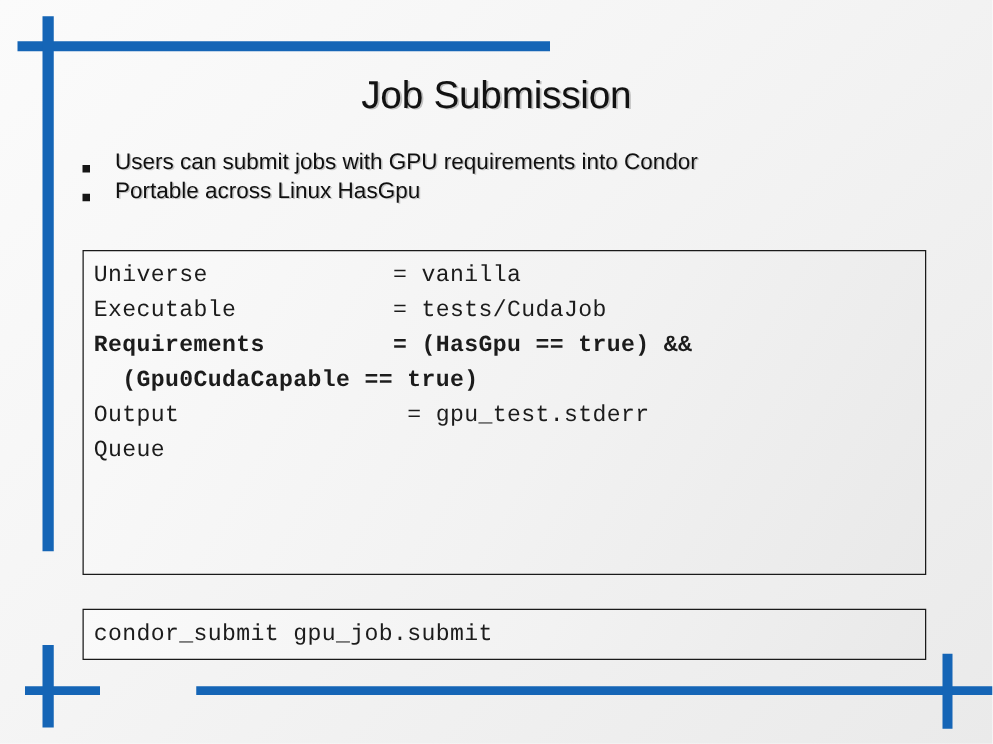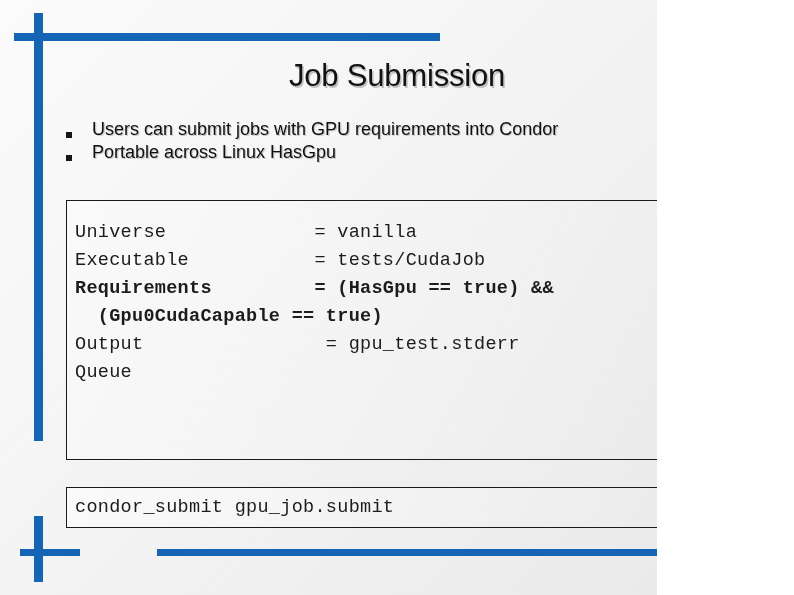--- a/index.html
+++ b/index.html
@@ -8,21 +8,21 @@
   }
   body {
     width: 794px;
     height: 595px;
     overflow: hidden;
     font-family: "Liberation Sans", sans-serif;
   }
 
   .slide {
     position: relative;
-    width: 657px;
+    width: 794px;
     height: 595px;
     background: linear-gradient(135deg, #fbfbfb 0%, #f5f5f5 40%, #eaeaea 100%);
     overflow: hidden;
   }
 
   
   .deco {
     position: absolute;
     background: #1565b6;
   }
@@ -116,21 +116,21 @@
     background: linear-gradient(120deg, #fafafa 0%, #f2f2f2 55%, #e9e9e9 100%);
     box-sizing: border-box;
     font-family: "Liberation Mono", "DejaVu Sans Mono", monospace;
     color: #1c1c1c;
   }
   .code-box-submit {
     left: 66px;
     top: 200px;
     width: 675px;
     height: 260px;
-    padding: 18px 0 0 8px;
+    padding: 6px 0 0 8px;
   }
   .code-box-cmd {
     left: 66px;
     top: 487px;
     width: 675px;
     height: 41px;
     padding: 6px 15px 0 8px;
   }
 
   .code-line {

